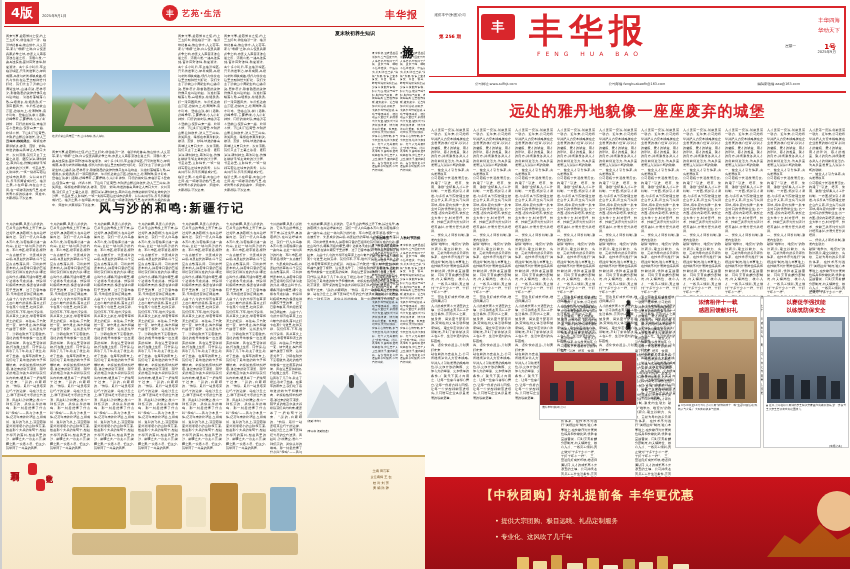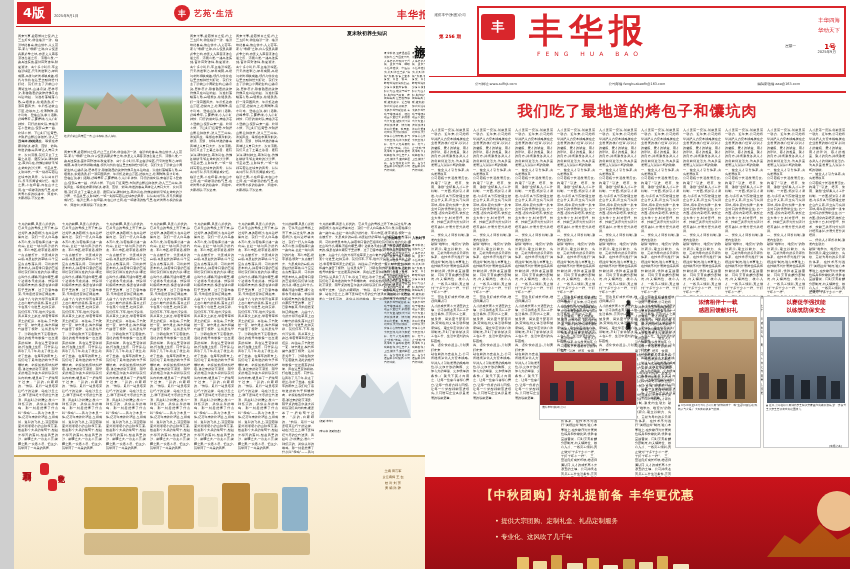--- a/index.html
+++ b/index.html
@@ -1,19 +1,19 @@
 <!DOCTYPE html>
 <html><head>
 <meta charset="utf-8">
 <style>
   html,body{margin:0;padding:0;}
   body{width:850px;height:569px;background:#cfcfcf;font-family:"DejaVu Sans","Liberation Sans",sans-serif;overflow:hidden;}
   .page{position:relative;width:850px;height:569px;}
   .sheet{position:absolute;top:0;background:#fffdf8;}
-  .left{left:14px;width:424px;height:569px;border-right:1px solid #bbb;}
+  .left{left:2px;width:424px;height:569px;border-right:1px solid #bbb;}
   .right{left:425px;width:425px;height:569px;}
 
   
   .vtext{writing-mode:vertical-rl;text-orientation:upright;}
   .col{font-size:3.1px;line-height:1.42;color:#1a1a1a;text-align:justify;word-break:break-all;}
   .tiny{font-size:2.7px;line-height:1.4;color:#222;text-align:justify;word-break:break-all;}
 
   
   .l-head{position:absolute;left:0;top:0;width:424px;height:26px;}
   .pagebadge{position:absolute;left:3px;top:2px;width:34px;height:22px;background:#d9262c;color:#fff;
@@ -108,20 +108,21 @@
         <div class="rock"></div>
       </div>
     <div class="cap1">临沂沂蒙山风景区一角,山水相映,游人如织。</div>
 
     <div style="position:absolute;left:4px;top:34px;width:40px;height:160px;" class="col">闲来无事,趁着假日之便,约上三五好友,前往临沂一游。临沂地处鲁南,依山傍水,人文荟萃,素有"琅琊"之称,自古便是兵家必争之地,亦是文人墨客流连忘返之所。清晨出发,一路高速疾驰,窗外田野连绵,秋意渐浓。两个多小时后,车至临沂城区,只见街道整洁,绿树成荫,高楼与老街相映成趣,现代与传统在这里交融得恰到好处。我们先去了沂蒙山小调诞生地,山路盘旋,层林尽染,那首熟悉的旋律仿佛又在耳边响起。沿途村落错落有致,白墙黛瓦,炊烟袅袅,好一派田园风光。午后抵达蒙山景区,拾级而上,松涛阵阵,泉水叮咚。登临山顶,极目远眺,群峰叠翠,云雾缭绕,令人心旷神怡。同行的朋友说,来临沂若不登蒙山,便算白来一趟。此话不假。下山时已近黄昏,夕阳把山影拉得很长,游人三三两两,谈笑风生。晚饭在农家乐解决,糁汤、煎饼、炒鸡,地道的鲁南风味让人胃口大开。次日清晨,我们又去了王羲之故居。庭院深深,碑刻林立,墨池尚在,仿佛还能听见笔走龙蛇的沙沙声。书圣故里,文脉绵长,一笔一划都写着这座城市的风骨。短短两日行程,所见所闻皆成记忆。临沂之美,不在喧嚣,而在山水之间,在一碗糁汤的热气里,在老街青石板的纹路中。归途中,大家都说:下次还来。</div>
     <div style="position:absolute;left:176px;top:34px;width:42px;height:160px;" class="col">闲来无事,趁着假日之便,约上三五好友,前往临沂一游。临沂地处鲁南,依山傍水,人文荟萃,素有"琅琊"之称,自古便是兵家必争之地,亦是文人墨客流连忘返之所。清晨出发,一路高速疾驰,窗外田野连绵,秋意渐浓。两个多小时后,车至临沂城区,只见街道整洁,绿树成荫,高楼与老街相映成趣,现代与传统在这里交融得恰到好处。我们先去了沂蒙山小调诞生地,山路盘旋,层林尽染,那首熟悉的旋律仿佛又在耳边响起。沿途村落错落有致,白墙黛瓦,炊烟袅袅,好一派田园风光。午后抵达蒙山景区,拾级而上,松涛阵阵,泉水叮咚。登临山顶,极目远眺,群峰叠翠,云雾缭绕,令人心旷神怡。同行的朋友说,来临沂若不登蒙山,便算白来一趟。此话不假。下山时已近黄昏,夕阳把山影拉得很长,游人三三两两,谈笑风生。晚饭在农家乐解决,糁汤、煎饼、炒鸡,地道的鲁南风味让人胃口大开。次日清晨,我们又去了王羲之故居。庭院深深,碑刻林立,墨池尚在,仿佛还能听见笔走龙蛇的沙沙声。书圣故里,文脉绵长,一笔一划都写着这座城市的风骨。短短两日行程,所见所闻皆成记忆。临沂之美,不在喧嚣,而在山水之间,在一碗糁汤的热气里,在老街青石板的纹路中。归途中,大家都说:下次还来。</div>
     <div style="position:absolute;left:222px;top:34px;width:42px;height:160px;" class="col">闲来无事,趁着假日之便,约上三五好友,前往临沂一游。临沂地处鲁南,依山傍水,人文荟萃,素有"琅琊"之称,自古便是兵家必争之地,亦是文人墨客流连忘返之所。清晨出发,一路高速疾驰,窗外田野连绵,秋意渐浓。两个多小时后,车至临沂城区,只见街道整洁,绿树成荫,高楼与老街相映成趣,现代与传统在这里交融得恰到好处。我们先去了沂蒙山小调诞生地,山路盘旋,层林尽染,那首熟悉的旋律仿佛又在耳边响起。沿途村落错落有致,白墙黛瓦,炊烟袅袅,好一派田园风光。午后抵达蒙山景区,拾级而上,松涛阵阵,泉水叮咚。登临山顶,极目远眺,群峰叠翠,云雾缭绕,令人心旷神怡。同行的朋友说,来临沂若不登蒙山,便算白来一趟。此话不假。下山时已近黄昏,夕阳把山影拉得很长,游人三三两两,谈笑风生。晚饭在农家乐解决,糁汤、煎饼、炒鸡,地道的鲁南风味让人胃口大开。次日清晨,我们又去了王羲之故居。庭院深深,碑刻林立,墨池尚在,仿佛还能听见笔走龙蛇的沙沙声。书圣故里,文脉绵长,一笔一划都写着这座城市的风骨。短短两日行程,所见所闻皆成记忆。临沂之美,不在喧嚣,而在山水之间,在一碗糁汤的热气里,在老街青石板的纹路中。归途中,大家都说:下次还来。</div>
     <div style="position:absolute;left:4px;top:140px;width:40px;height:52px;" class="tiny">(朱海清 摄影报道)</div>
     <div style="position:absolute;left:50px;top:150px;width:118px;height:44px;" class="col">闲来无事,趁着假日之便,约上三五好友,前往临沂一游。临沂地处鲁南,依山傍水,人文荟萃,素有"琅琊"之称,自古便是兵家必争之地,亦是文人墨客流连忘返之所。清晨出发,一路高速疾驰,窗外田野连绵,秋意渐浓。两个多小时后,车至临沂城区,只见街道整洁,绿树成荫,高楼与老街相映成趣,现代与传统在这里交融得恰到好处。我们先去了沂蒙山小调诞生地,山路盘旋,层林尽染,那首熟悉的旋律仿佛又在耳边响起。沿途村落错落有致,白墙黛瓦,炊烟袅袅,好一派田园风光。午后抵达蒙山景区,拾级而上,松涛阵阵,泉水叮咚。登临山顶,极目远眺,群峰叠翠,云雾缭绕,令人心旷神怡。同行的朋友说,来临沂若不登蒙山,便算白来一趟。此话不假。下山时已近黄昏,夕阳把山影拉得很长,游人三三两两,谈笑风生。晚饭在农家乐解决,糁汤、煎饼、炒鸡,地道的鲁南风味让人胃口大开。次日清晨,我们又去了王羲之故居。庭院深深,碑刻林立,墨池尚在,仿佛还能听见笔走龙蛇的沙沙声。书圣故里,文脉绵长,一笔一划都写着这座城市的风骨。短短两日行程,所见所闻皆成记忆。临沂之美,不在喧嚣,而在山水之间,在一碗糁汤的热气里,在老街青石板的纹路中。归途中,大家都说:下次还来。</div>
 
+    <div class="headline2">风与沙的和鸣:新疆行记</div>
 
     <div style="position:absolute;left:4px;top:222px;width:40px;height:228px;" class="col">七月的新疆,风是有形状的。它从天山的雪线上滑下来,掠过戈壁,裹挟着细沙,在耳边呼啸而过。我们一行人自乌鲁木齐出发,沿着独库公路一路向南,去赴一场与风沙的约会。车出市区,楼宇渐远,视野一点点被打开。先是成片的白杨,再是起伏的草场,牛羊星星点点散落其间。司机师傅是本地人,操着带口音的普通话给我们讲沿途的典故:哪座山叫什么,哪条河通向哪里,哪个达坂冬天会封路。他说话时眼睛亮亮的,像是在讲自家院子里的事。过了巴音布鲁克,天地忽然变得辽阔起来。九曲十八弯的开都河在草原上画出银色的弧线,落日正好卡在某个弯道里,红得安静。我们停车,下车,谁也没说话。风从草尖上跑过,带着青草和泥土的腥甜。再往南,景色陡然一变。绿色退去,褐色和赭色接管了视野。这就是戈壁了。沙砾在阳光下泛着微光,远处的雅丹地貌像一座座废弃的城堡。风在这里变得粗粝,打在脸上生疼。同伴说,这风吹了几千年,吹走了楼兰,吹老了丝路。在库车的夜市上,我们吃了最地道的烤包子和馕坑肉。老板娘热情地招呼着,递过来的砖茶滚烫。隔壁桌的维吾尔族大叔听说我们从内地来,硬是塞了一把葡萄干过来。"甜的,自家晒的。"他说。最后一站是塔克拉玛干的边缘。站在沙丘之上,脚下是绵延无尽的金色波浪。风起时,沙粒腾空,发出一种低沉的、类似弦乐的嗡鸣。那一刻忽然懂了什么叫"和鸣"——风与沙本是一体,亿万年来彼此塑造,互相成就。返程的飞机上,我望着舷窗外渐渐缩小的山脉和荒漠,想起那个大叔的葡萄干,想起开都河的落日,想起风里的沙。新疆之大,一次走不完;新疆之美,一次看不尽。但至少,我带回了一耳朵的风声。</div>
     <div style="position:absolute;left:48px;top:222px;width:40px;height:228px;" class="col">七月的新疆,风是有形状的。它从天山的雪线上滑下来,掠过戈壁,裹挟着细沙,在耳边呼啸而过。我们一行人自乌鲁木齐出发,沿着独库公路一路向南,去赴一场与风沙的约会。车出市区,楼宇渐远,视野一点点被打开。先是成片的白杨,再是起伏的草场,牛羊星星点点散落其间。司机师傅是本地人,操着带口音的普通话给我们讲沿途的典故:哪座山叫什么,哪条河通向哪里,哪个达坂冬天会封路。他说话时眼睛亮亮的,像是在讲自家院子里的事。过了巴音布鲁克,天地忽然变得辽阔起来。九曲十八弯的开都河在草原上画出银色的弧线,落日正好卡在某个弯道里,红得安静。我们停车,下车,谁也没说话。风从草尖上跑过,带着青草和泥土的腥甜。再往南,景色陡然一变。绿色退去,褐色和赭色接管了视野。这就是戈壁了。沙砾在阳光下泛着微光,远处的雅丹地貌像一座座废弃的城堡。风在这里变得粗粝,打在脸上生疼。同伴说,这风吹了几千年,吹走了楼兰,吹老了丝路。在库车的夜市上,我们吃了最地道的烤包子和馕坑肉。老板娘热情地招呼着,递过来的砖茶滚烫。隔壁桌的维吾尔族大叔听说我们从内地来,硬是塞了一把葡萄干过来。"甜的,自家晒的。"他说。最后一站是塔克拉玛干的边缘。站在沙丘之上,脚下是绵延无尽的金色波浪。风起时,沙粒腾空,发出一种低沉的、类似弦乐的嗡鸣。那一刻忽然懂了什么叫"和鸣"——风与沙本是一体,亿万年来彼此塑造,互相成就。返程的飞机上,我望着舷窗外渐渐缩小的山脉和荒漠,想起那个大叔的葡萄干,想起开都河的落日,想起风里的沙。新疆之大,一次走不完;新疆之美,一次看不尽。但至少,我带回了一耳朵的风声。</div>
     <div style="position:absolute;left:92px;top:222px;width:40px;height:228px;" class="col">七月的新疆,风是有形状的。它从天山的雪线上滑下来,掠过戈壁,裹挟着细沙,在耳边呼啸而过。我们一行人自乌鲁木齐出发,沿着独库公路一路向南,去赴一场与风沙的约会。车出市区,楼宇渐远,视野一点点被打开。先是成片的白杨,再是起伏的草场,牛羊星星点点散落其间。司机师傅是本地人,操着带口音的普通话给我们讲沿途的典故:哪座山叫什么,哪条河通向哪里,哪个达坂冬天会封路。他说话时眼睛亮亮的,像是在讲自家院子里的事。过了巴音布鲁克,天地忽然变得辽阔起来。九曲十八弯的开都河在草原上画出银色的弧线,落日正好卡在某个弯道里,红得安静。我们停车,下车,谁也没说话。风从草尖上跑过,带着青草和泥土的腥甜。再往南,景色陡然一变。绿色退去,褐色和赭色接管了视野。这就是戈壁了。沙砾在阳光下泛着微光,远处的雅丹地貌像一座座废弃的城堡。风在这里变得粗粝,打在脸上生疼。同伴说,这风吹了几千年,吹走了楼兰,吹老了丝路。在库车的夜市上,我们吃了最地道的烤包子和馕坑肉。老板娘热情地招呼着,递过来的砖茶滚烫。隔壁桌的维吾尔族大叔听说我们从内地来,硬是塞了一把葡萄干过来。"甜的,自家晒的。"他说。最后一站是塔克拉玛干的边缘。站在沙丘之上,脚下是绵延无尽的金色波浪。风起时,沙粒腾空,发出一种低沉的、类似弦乐的嗡鸣。那一刻忽然懂了什么叫"和鸣"——风与沙本是一体,亿万年来彼此塑造,互相成就。返程的飞机上,我望着舷窗外渐渐缩小的山脉和荒漠,想起那个大叔的葡萄干,想起开都河的落日,想起风里的沙。新疆之大,一次走不完;新疆之美,一次看不尽。但至少,我带回了一耳朵的风声。</div>
     <div style="position:absolute;left:136px;top:222px;width:40px;height:228px;" class="col">七月的新疆,风是有形状的。它从天山的雪线上滑下来,掠过戈壁,裹挟着细沙,在耳边呼啸而过。我们一行人自乌鲁木齐出发,沿着独库公路一路向南,去赴一场与风沙的约会。车出市区,楼宇渐远,视野一点点被打开。先是成片的白杨,再是起伏的草场,牛羊星星点点散落其间。司机师傅是本地人,操着带口音的普通话给我们讲沿途的典故:哪座山叫什么,哪条河通向哪里,哪个达坂冬天会封路。他说话时眼睛亮亮的,像是在讲自家院子里的事。过了巴音布鲁克,天地忽然变得辽阔起来。九曲十八弯的开都河在草原上画出银色的弧线,落日正好卡在某个弯道里,红得安静。我们停车,下车,谁也没说话。风从草尖上跑过,带着青草和泥土的腥甜。再往南,景色陡然一变。绿色退去,褐色和赭色接管了视野。这就是戈壁了。沙砾在阳光下泛着微光,远处的雅丹地貌像一座座废弃的城堡。风在这里变得粗粝,打在脸上生疼。同伴说,这风吹了几千年,吹走了楼兰,吹老了丝路。在库车的夜市上,我们吃了最地道的烤包子和馕坑肉。老板娘热情地招呼着,递过来的砖茶滚烫。隔壁桌的维吾尔族大叔听说我们从内地来,硬是塞了一把葡萄干过来。"甜的,自家晒的。"他说。最后一站是塔克拉玛干的边缘。站在沙丘之上,脚下是绵延无尽的金色波浪。风起时,沙粒腾空,发出一种低沉的、类似弦乐的嗡鸣。那一刻忽然懂了什么叫"和鸣"——风与沙本是一体,亿万年来彼此塑造,互相成就。返程的飞机上,我望着舷窗外渐渐缩小的山脉和荒漠,想起那个大叔的葡萄干,想起开都河的落日,想起风里的沙。新疆之大,一次走不完;新疆之美,一次看不尽。但至少,我带回了一耳朵的风声。</div>
     <div style="position:absolute;left:180px;top:222px;width:40px;height:228px;" class="col">七月的新疆,风是有形状的。它从天山的雪线上滑下来,掠过戈壁,裹挟着细沙,在耳边呼啸而过。我们一行人自乌鲁木齐出发,沿着独库公路一路向南,去赴一场与风沙的约会。车出市区,楼宇渐远,视野一点点被打开。先是成片的白杨,再是起伏的草场,牛羊星星点点散落其间。司机师傅是本地人,操着带口音的普通话给我们讲沿途的典故:哪座山叫什么,哪条河通向哪里,哪个达坂冬天会封路。他说话时眼睛亮亮的,像是在讲自家院子里的事。过了巴音布鲁克,天地忽然变得辽阔起来。九曲十八弯的开都河在草原上画出银色的弧线,落日正好卡在某个弯道里,红得安静。我们停车,下车,谁也没说话。风从草尖上跑过,带着青草和泥土的腥甜。再往南,景色陡然一变。绿色退去,褐色和赭色接管了视野。这就是戈壁了。沙砾在阳光下泛着微光,远处的雅丹地貌像一座座废弃的城堡。风在这里变得粗粝,打在脸上生疼。同伴说,这风吹了几千年,吹走了楼兰,吹老了丝路。在库车的夜市上,我们吃了最地道的烤包子和馕坑肉。老板娘热情地招呼着,递过来的砖茶滚烫。隔壁桌的维吾尔族大叔听说我们从内地来,硬是塞了一把葡萄干过来。"甜的,自家晒的。"他说。最后一站是塔克拉玛干的边缘。站在沙丘之上,脚下是绵延无尽的金色波浪。风起时,沙粒腾空,发出一种低沉的、类似弦乐的嗡鸣。那一刻忽然懂了什么叫"和鸣"——风与沙本是一体,亿万年来彼此塑造,互相成就。返程的飞机上,我望着舷窗外渐渐缩小的山脉和荒漠,想起那个大叔的葡萄干,想起开都河的落日,想起风里的沙。新疆之大,一次走不完;新疆之美,一次看不尽。但至少,我带回了一耳朵的风声。</div>
     <div style="position:absolute;left:224px;top:222px;width:40px;height:228px;" class="col">七月的新疆,风是有形状的。它从天山的雪线上滑下来,掠过戈壁,裹挟着细沙,在耳边呼啸而过。我们一行人自乌鲁木齐出发,沿着独库公路一路向南,去赴一场与风沙的约会。车出市区,楼宇渐远,视野一点点被打开。先是成片的白杨,再是起伏的草场,牛羊星星点点散落其间。司机师傅是本地人,操着带口音的普通话给我们讲沿途的典故:哪座山叫什么,哪条河通向哪里,哪个达坂冬天会封路。他说话时眼睛亮亮的,像是在讲自家院子里的事。过了巴音布鲁克,天地忽然变得辽阔起来。九曲十八弯的开都河在草原上画出银色的弧线,落日正好卡在某个弯道里,红得安静。我们停车,下车,谁也没说话。风从草尖上跑过,带着青草和泥土的腥甜。再往南,景色陡然一变。绿色退去,褐色和赭色接管了视野。这就是戈壁了。沙砾在阳光下泛着微光,远处的雅丹地貌像一座座废弃的城堡。风在这里变得粗粝,打在脸上生疼。同伴说,这风吹了几千年,吹走了楼兰,吹老了丝路。在库车的夜市上,我们吃了最地道的烤包子和馕坑肉。老板娘热情地招呼着,递过来的砖茶滚烫。隔壁桌的维吾尔族大叔听说我们从内地来,硬是塞了一把葡萄干过来。"甜的,自家晒的。"他说。最后一站是塔克拉玛干的边缘。站在沙丘之上,脚下是绵延无尽的金色波浪。风起时,沙粒腾空,发出一种低沉的、类似弦乐的嗡鸣。那一刻忽然懂了什么叫"和鸣"——风与沙本是一体,亿万年来彼此塑造,互相成就。返程的飞机上,我望着舷窗外渐渐缩小的山脉和荒漠,想起那个大叔的葡萄干,想起开都河的落日,想起风里的沙。新疆之大,一次走不完;新疆之美,一次看不尽。但至少,我带回了一耳朵的风声。</div>
     <div style="position:absolute;left:268px;top:222px;width:32px;height:228px;" class="col">七月的新疆,风是有形状的。它从天山的雪线上滑下来,掠过戈壁,裹挟着细沙,在耳边呼啸而过。我们一行人自乌鲁木齐出发,沿着独库公路一路向南,去赴一场与风沙的约会。车出市区,楼宇渐远,视野一点点被打开。先是成片的白杨,再是起伏的草场,牛羊星星点点散落其间。司机师傅是本地人,操着带口音的普通话给我们讲沿途的典故:哪座山叫什么,哪条河通向哪里,哪个达坂冬天会封路。他说话时眼睛亮亮的,像是在讲自家院子里的事。过了巴音布鲁克,天地忽然变得辽阔起来。九曲十八弯的开都河在草原上画出银色的弧线,落日正好卡在某个弯道里,红得安静。我们停车,下车,谁也没说话。风从草尖上跑过,带着青草和泥土的腥甜。再往南,景色陡然一变。绿色退去,褐色和赭色接管了视野。这就是戈壁了。沙砾在阳光下泛着微光,远处的雅丹地貌像一座座废弃的城堡。风在这里变得粗粝,打在脸上生疼。同伴说,这风吹了几千年,吹走了楼兰,吹老了丝路。在库车的夜市上,我们吃了最地道的烤包子和馕坑肉。老板娘热情地招呼着,递过来的砖茶滚烫。隔壁桌的维吾尔族大叔听说我们从内地来,硬是塞了一把葡萄干过来。"甜的,自家晒的。"他说。最后一站是塔克拉玛干的边缘。站在沙丘之上,脚下是绵延无尽的金色波浪。风起时,沙粒腾空,发出一种低沉的、类似弦乐的嗡鸣。那一刻忽然懂了什么叫"和鸣"——风与沙本是一体,亿万年来彼此塑造,互相成就。返程的飞机上,我望着舷窗外渐渐缩小的山脉和荒漠,想起那个大叔的葡萄干,想起开都河的落日,想起风里的沙。新疆之大,一次走不完;新疆之美,一次看不尽。但至少,我带回了一耳朵的风声。</div>
     <div style="position:absolute;left:305px;top:222px;width:92px;height:74px;" class="col">七月的新疆,风是有形状的。它从天山的雪线上滑下来,掠过戈壁,裹挟着细沙,在耳边呼啸而过。我们一行人自乌鲁木齐出发,沿着独库公路一路向南,去赴一场与风沙的约会。车出市区,楼宇渐远,视野一点点被打开。先是成片的白杨,再是起伏的草场,牛羊星星点点散落其间。司机师傅是本地人,操着带口音的普通话给我们讲沿途的典故:哪座山叫什么,哪条河通向哪里,哪个达坂冬天会封路。他说话时眼睛亮亮的,像是在讲自家院子里的事。过了巴音布鲁克,天地忽然变得辽阔起来。九曲十八弯的开都河在草原上画出银色的弧线,落日正好卡在某个弯道里,红得安静。我们停车,下车,谁也没说话。风从草尖上跑过,带着青草和泥土的腥甜。再往南,景色陡然一变。绿色退去,褐色和赭色接管了视野。这就是戈壁了。沙砾在阳光下泛着微光,远处的雅丹地貌像一座座废弃的城堡。风在这里变得粗粝,打在脸上生疼。同伴说,这风吹了几千年,吹走了楼兰,吹老了丝路。在库车的夜市上,我们吃了最地道的烤包子和馕坑肉。老板娘热情地招呼着,递过来的砖茶滚烫。隔壁桌的维吾尔族大叔听说我们从内地来,硬是塞了一把葡萄干过来。"甜的,自家晒的。"他说。最后一站是塔克拉玛干的边缘。站在沙丘之上,脚下是绵延无尽的金色波浪。风起时,沙粒腾空,发出一种低沉的、类似弦乐的嗡鸣。那一刻忽然懂了什么叫"和鸣"——风与沙本是一体,亿万年来彼此塑造,互相成就。返程的飞机上,我望着舷窗外渐渐缩小的山脉和荒漠,想起那个大叔的葡萄干,想起开都河的落日,想起风里的沙。新疆之大,一次走不完;新疆之美,一次看不尽。但至少,我带回了一耳朵的风声。</div>
 
@@ -177,21 +178,21 @@
       <div style="position:absolute;right:54px;top:44px;font-size:3.6px;color:#333;">星期一</div>
       <div class="r-no">1号</div>
 
       <div class="r-contact">
         <span>公司网址:www.sdfhjt.com</span>
         <span>公司邮箱:fenghuabaofh@163.com</span>
         <span>编辑部信箱:aaa@163.com</span>
       </div>
     </div>
 
-    <div class="r-banner">我们吃了最地道的烤包子和馕坑肉</div>
+    <div class="r-banner">远处的雅丹地貌像一座座废弃的城堡</div>
 
     <div style="position:absolute;left:6px;top:128px;width:38px;height:320px;white-space:pre-line;" class="col">人才是第一资源,创新是第一动力。近年来,公司始终坚持把人力资本战略摆在企业发展的核心位置,以识才的慧眼、爱才的诚意、用才的胆识、容才的雅量、聚才的良方,持续激发各类人才的创新创造活力,为高质量发展注入源源不断的动能。
 一、健全人才引育体系,夯实发展根基
 公司着眼于长远发展需要,构建了"引进、培养、使用、激励"全链条人才工作机制。一方面,拓宽引才渠道,与多所高等院校建立校企合作关系,设立实习实训基地,每年定向招录一批专业对口的优秀毕业生;另一方面,强化内部培养,依托企业大学平台,针对管理、技术、技能三类序列分别设计培养路径,开展分层分类培训。
 二、优化人才评价机制,激发内生动力
 破除"唯学历、唯资历"的陈旧观念,建立以能力、实绩、贡献为导向的多元评价体系。在技术序列推行"揭榜挂帅"制度,谁有本事谁上;在技能序列开展岗位练兵和技能比武,优胜者直接晋级。同时完善薪酬分配制度,向关键岗位、核心人才、一线员工倾斜,真正做到"干多干少不一样、干好干坏不一样"。
 三、营造良好成长环境,增强归属认同
 人才的成长离不开适宜的土壤。公司持续改善员工工作生活条件,完善职工之家、健身房、阅览室等配套设施,定期组织文体活动和健康体检。建立常态化谈心谈话制度,及时了解并解决员工在工作、生活中遇到的实际困难。
 四、强化使命担当,共创美好未来
 站在新的历史起点上,公司将继续深化人力资本战略,坚持人才引领发展的战略地位,以更加开放的胸襟、更加有力的举措、更加优厚的条件,广聚天下英才而用之。让每一位奋斗者都有舞台,让每一份努力都有回报,让每一个梦想都能照进现实,共同谱写企业高质量发展的崭新篇章。</div>
@@ -336,21 +337,21 @@
         <div style="position:absolute;left:3px;top:4px;right:3px;height:16px;background:#b9c6d3;"></div>
       </div>
       <div class="ncap">▲ 近日,公司组织开展消防安全知识竞赛暨应急疏散演练,进一步提升全员安全意识和应急处置能力。</div>
     </div>
     <div style="position:absolute;right:8px;top:444px;font-size:2.8px;color:#333;">(本报记者)</div>
 
     <div class="ad-right">
       <div class="ar-moon"></div>
       <div class="ar-hill"></div>
       <div class="ar-title">【中秋团购】好礼提前备 丰华更优惠</div>
-      <div class="ar-li" style="top:40px;">• 提供大宗团购、定制礼盒、礼品定制服务</div>
+      <div class="ar-li" style="top:40px;">• 提供大宗团购、极目远眺、礼品定制服务</div>
       <div class="ar-li" style="top:56px;">• 专业化、这风吹了几千年</div>
 
       <div class="bottle" style="left:92px;bottom:6px;width:12px;height:28px;background:#e8c06a;"></div>
       <div class="bottle" style="left:108px;bottom:6px;width:14px;height:24px;background:#f0d79a;"></div>
       <div class="bottle" style="left:126px;bottom:6px;width:11px;height:30px;background:#d6a24a;"></div>
       <div class="bottle" style="left:142px;bottom:6px;width:16px;height:22px;background:#efe0b4;"></div>
       <div class="bottle" style="left:162px;bottom:6px;width:12px;height:27px;background:#e3b85e;"></div>
       <div class="bottle" style="left:178px;bottom:6px;width:15px;height:20px;background:#f5ecd0;"></div>
       <div class="bottle" style="left:198px;bottom:6px;width:12px;height:26px;background:#caa14c;"></div>
       <div class="bottle" style="left:214px;bottom:6px;width:14px;height:23px;background:#eddaa6;"></div>

